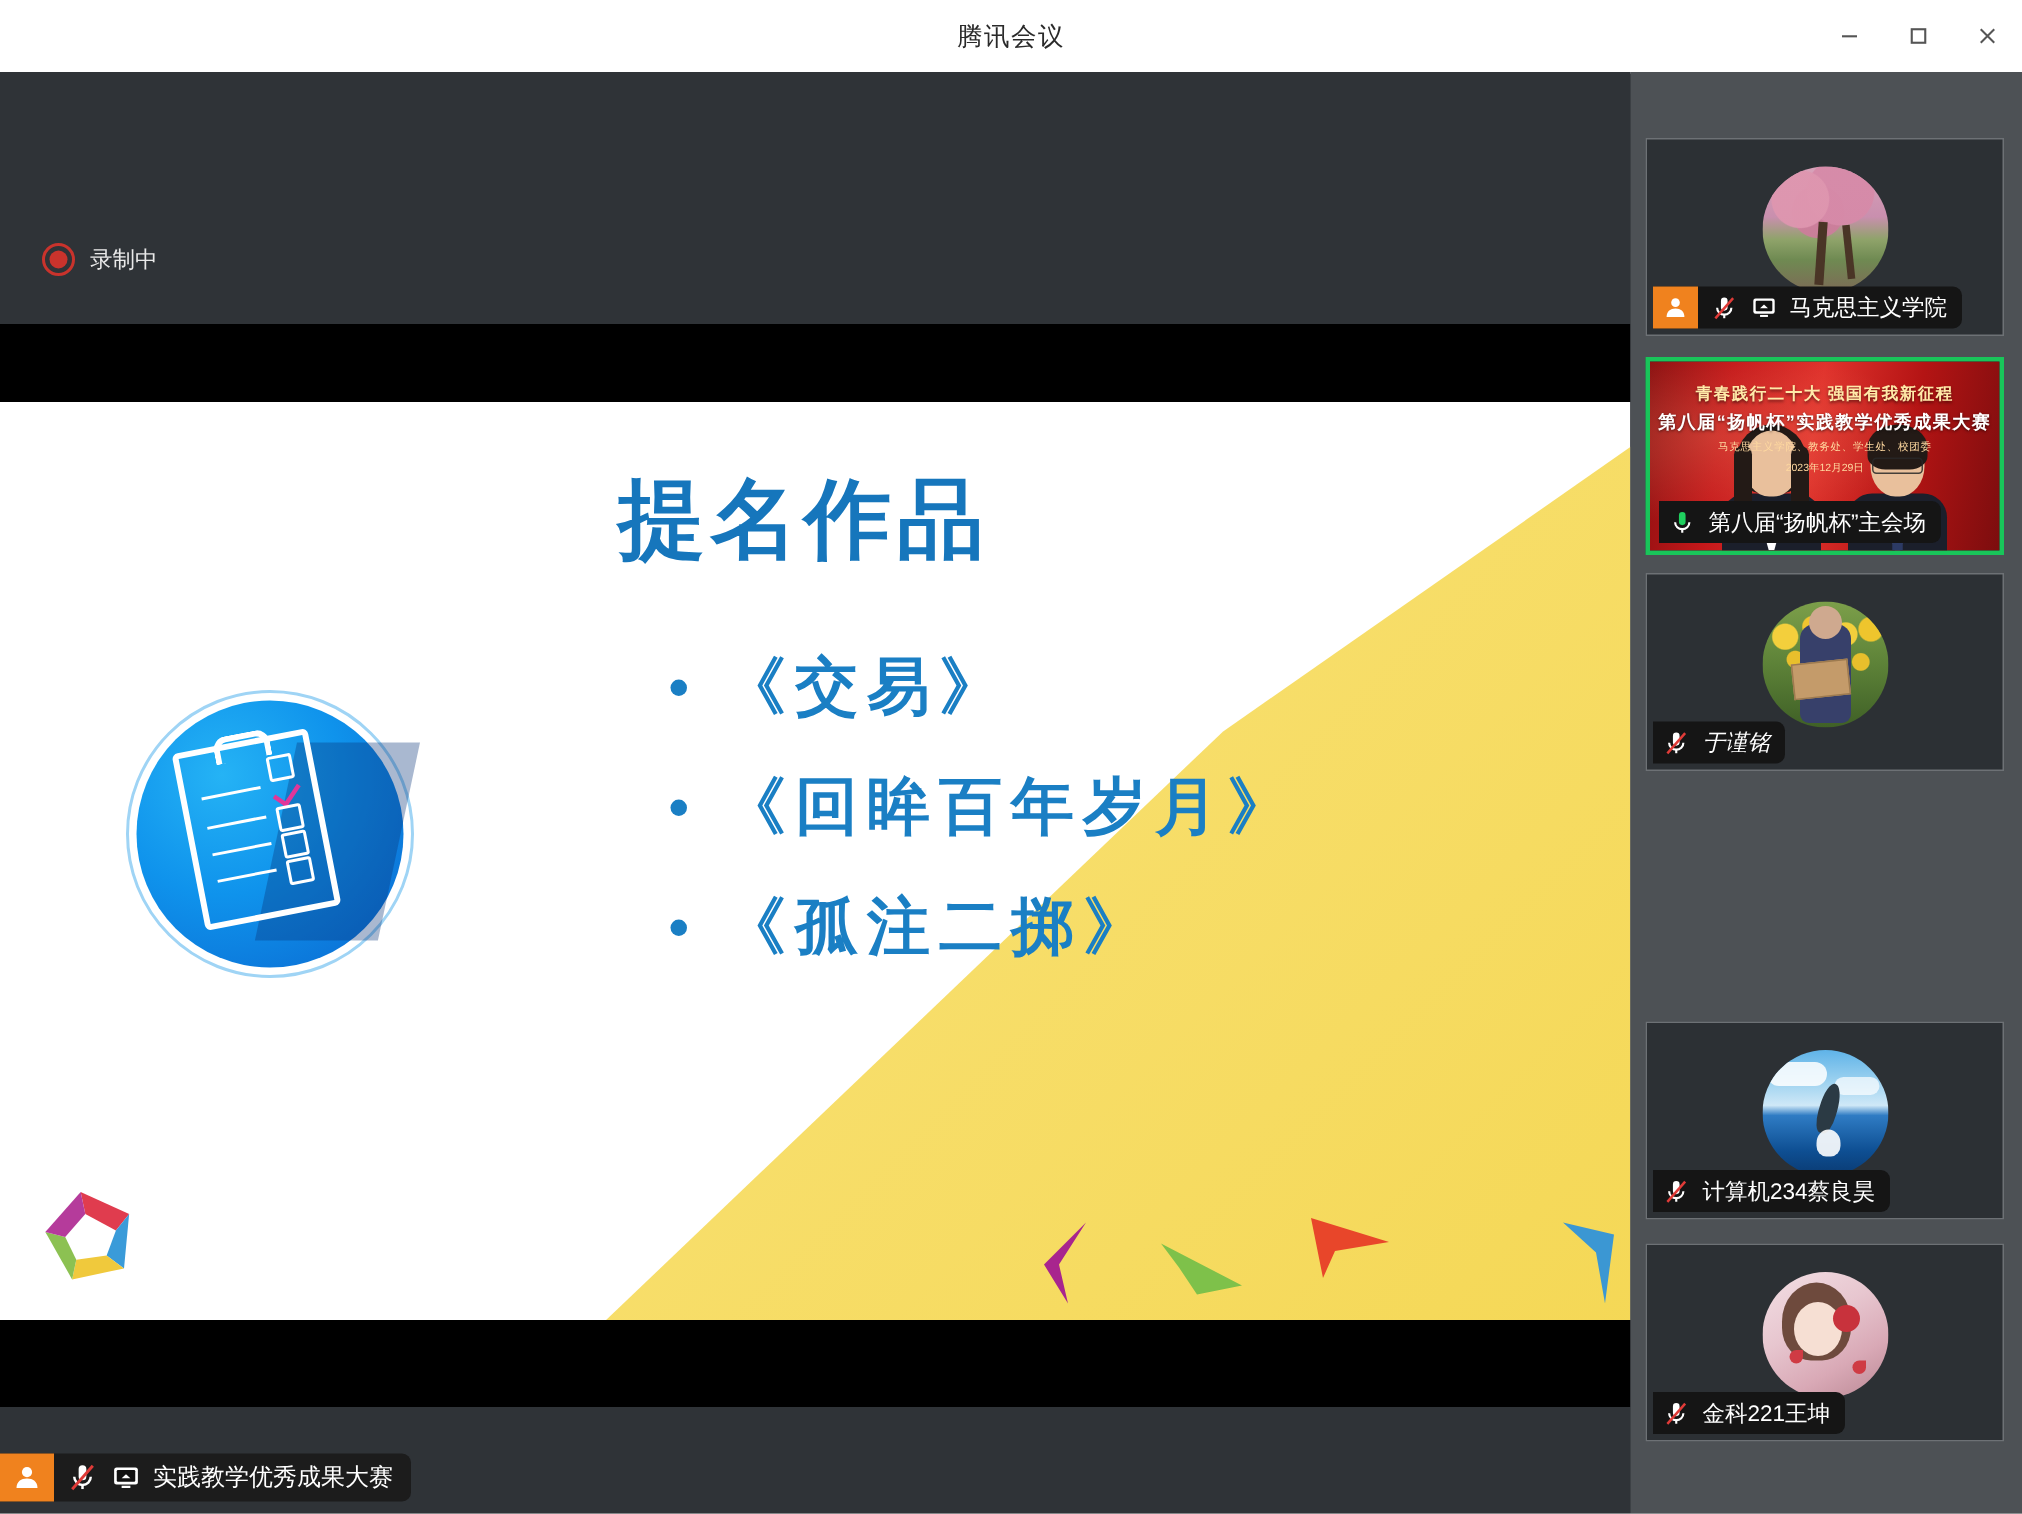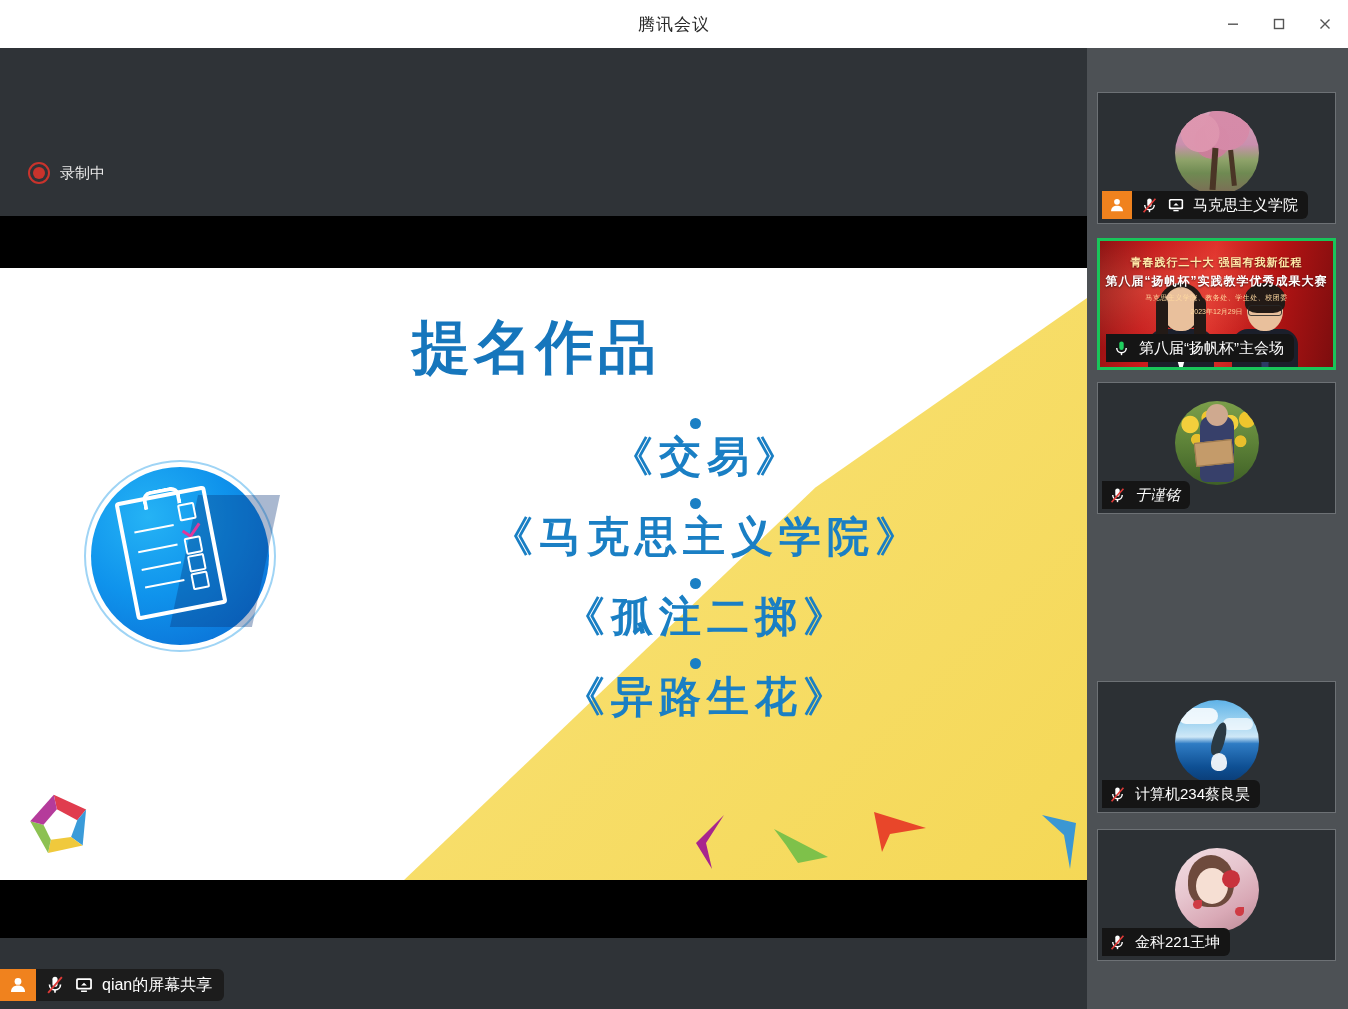--- a/index.html
+++ b/index.html
@@ -132,21 +132,20 @@
   }
   .slide-bullets {
     position: absolute;
     left: 447px; top: 150px;
     width: 520px;
   }
   .bullet-row {
     display: flex;
     align-items: center;
     height: 80px;
-    flex-direction: column;
   }
   .bullet-dot {
     width: 11px; height: 11px;
     border-radius: 50%;
     background: #1a7fc4;
     margin-right: 24px;
     flex: 0 0 auto;
   }
   .bullet-text {
     font-family: "Liberation Serif", "DejaVu Serif", serif;
@@ -666,29 +665,25 @@
 
       <div class="slide-title">提名作品</div>
 
       <div class="slide-bullets">
         <div class="bullet-row">
           <div class="bullet-dot"></div>
           <div class="bullet-text">《交易》</div>
         </div>
         <div class="bullet-row">
           <div class="bullet-dot"></div>
-          <div class="bullet-text">《马克思主义学院》</div>
+          <div class="bullet-text">《回眸百年岁月》</div>
         </div>
         <div class="bullet-row">
           <div class="bullet-dot"></div>
           <div class="bullet-text">《孤注二掷》</div>
-        </div>
-        <div class="bullet-row">
-          <div class="bullet-dot"></div>
-          <div class="bullet-text">《异路生花》</div>
         </div>
       </div>
     </div>
 
     <div class="letterbox bottom"></div>
 
     <div class="share-label">
       <div class="host-badge">
         <svg width="20" height="20" viewBox="0 0 20 20">
           <circle cx="10" cy="6.4" r="3.4" fill="#ffffff"></circle>
@@ -704,21 +699,21 @@
         </svg>
       </div>
       <div class="icon-slot">
         <svg width="20" height="20" viewBox="0 0 24 24">
           <rect x="2.5" y="4" width="19" height="13.5" rx="2" fill="#ffffff"></rect>
           <rect x="4.6" y="6" width="14.8" height="9.4" rx="1" fill="#111111"></rect>
           <path d="M8.5 12.6 L12 9.4 L15.5 12.6 Z" fill="#ffffff"></path>
           <rect x="8.5" y="18.6" width="7" height="1.8" fill="#ffffff"></rect>
         </svg>
       </div>
-      <div class="label-text">qian的屏幕共享</div>
+      <div class="label-text">实践教学优秀成果大赛</div>
     </div>
   </div>
 
   <div class="sidebar">
 
     <div class="tile" style="top:44px;">
       <div class="tile-avatar">
         <div class="av-sakura">
             <div class="trunk"></div>
             <div class="trunk2"></div>

